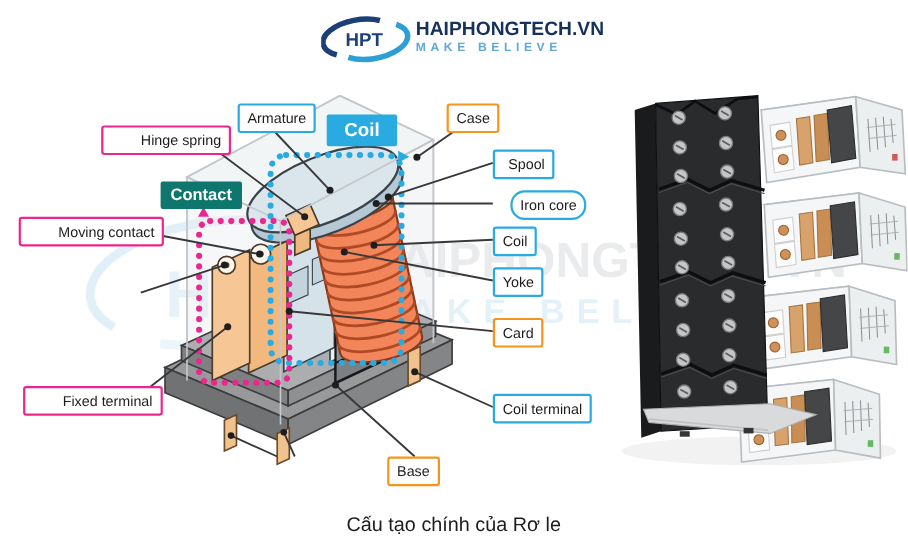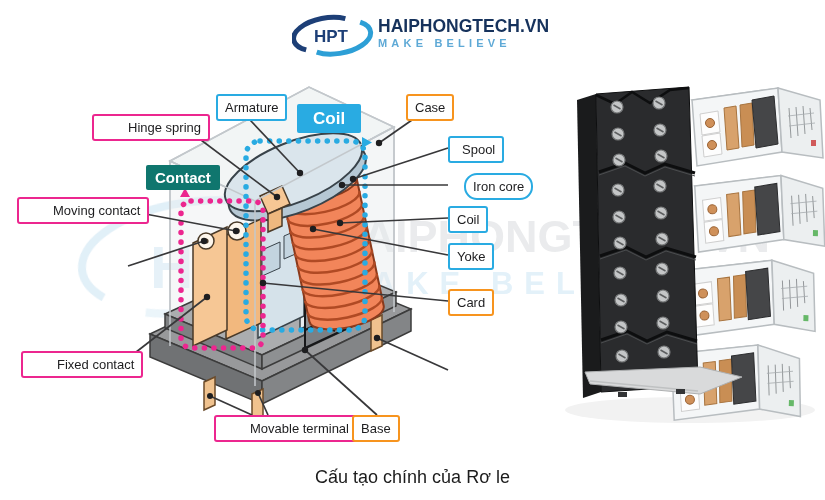--- a/index.html
+++ b/index.html
@@ -303,18 +303,18 @@
 
   <div class="lbl p" id="lbl-hinge">Hinge spring</div>
   <div class="lbl b" id="lbl-armature">Armature</div>
   <div class="lbl o" id="lbl-case">Case</div>
   <div class="lbl p" id="lbl-moving">Moving contact</div>
   <div class="lbl b" id="lbl-spool">Spool</div>
   <div class="lbl b" id="lbl-ironcore">Iron core</div>
   <div class="lbl b" id="lbl-coil">Coil</div>
   <div class="lbl b" id="lbl-yoke">Yoke</div>
   <div class="lbl o" id="lbl-card">Card</div>
-  <div class="lbl p" id="lbl-fixedt">Fixed contact</div>
-  <div class="lbl p" id="lbl-movablet">Movable terminal</div>
+  <div class="lbl p" id="lbl-fixedt">Fixed terminal</div>
+  <div class="lbl b" id="lbl-coilt">Coil terminal</div>
   <div class="lbl o" id="lbl-base">Base</div>
 
   <div id="caption">Cấu tạo chính của Rơ le</div>
 </div>
 
 </body></html>

